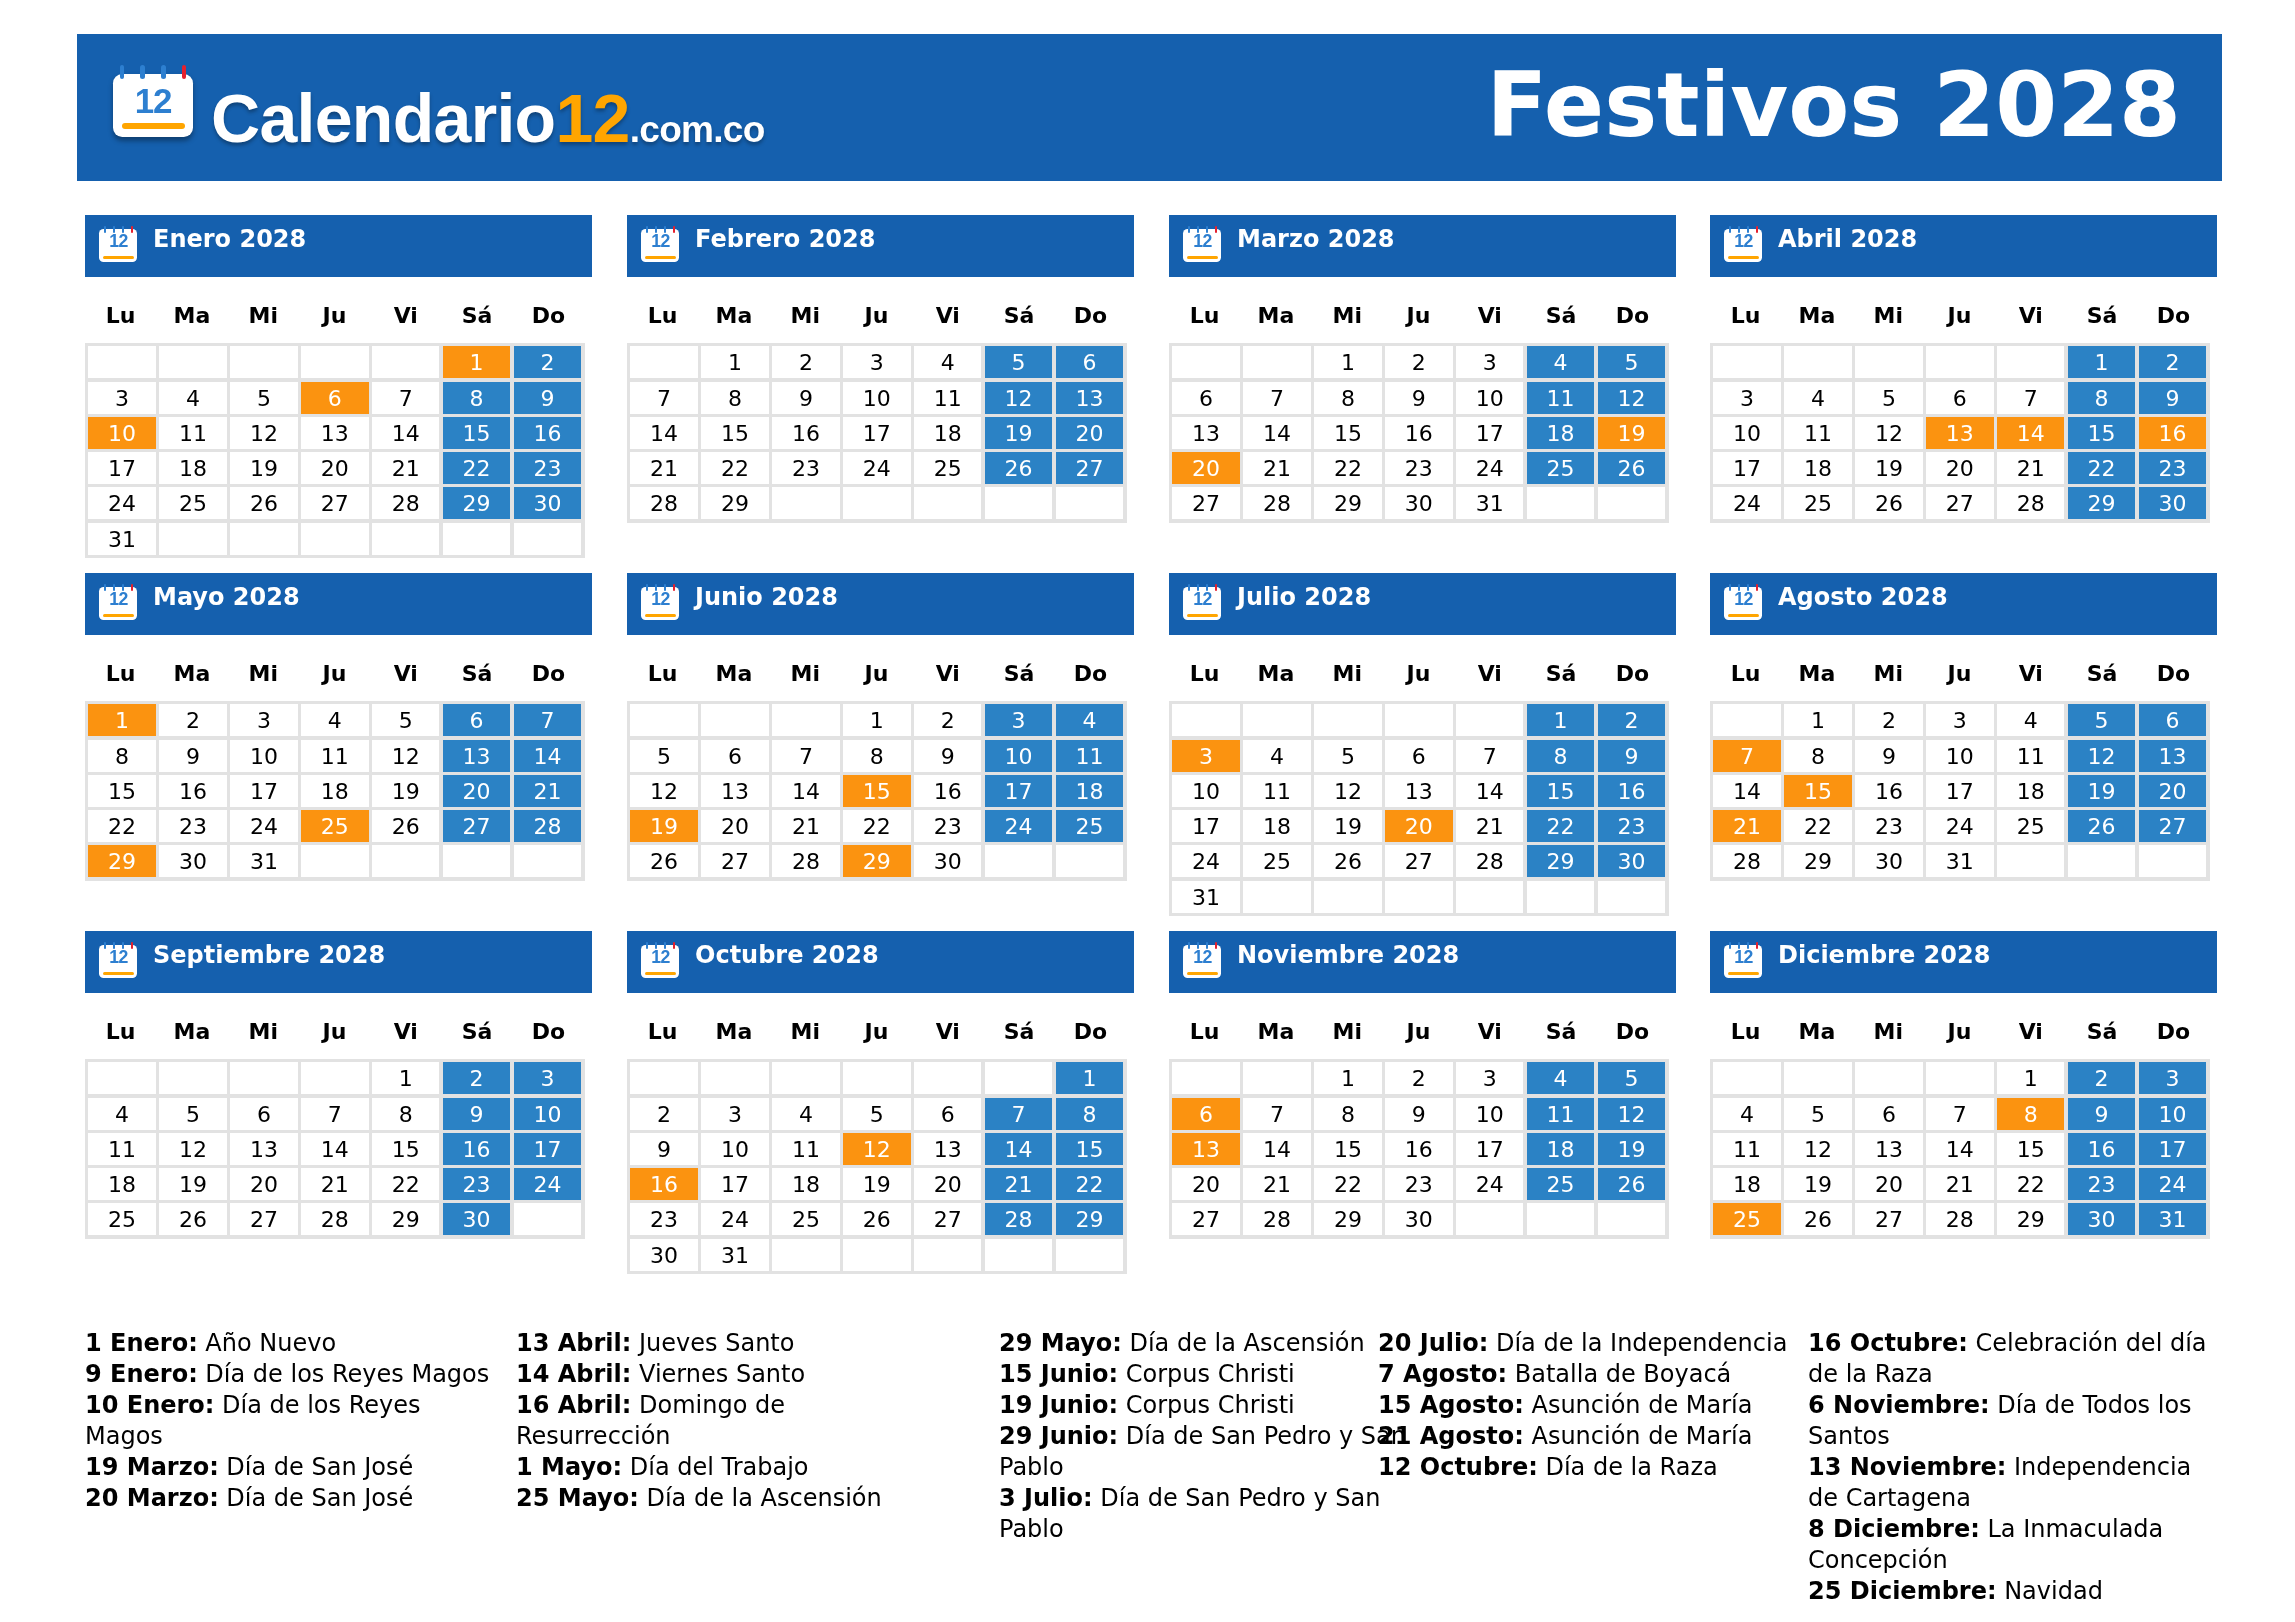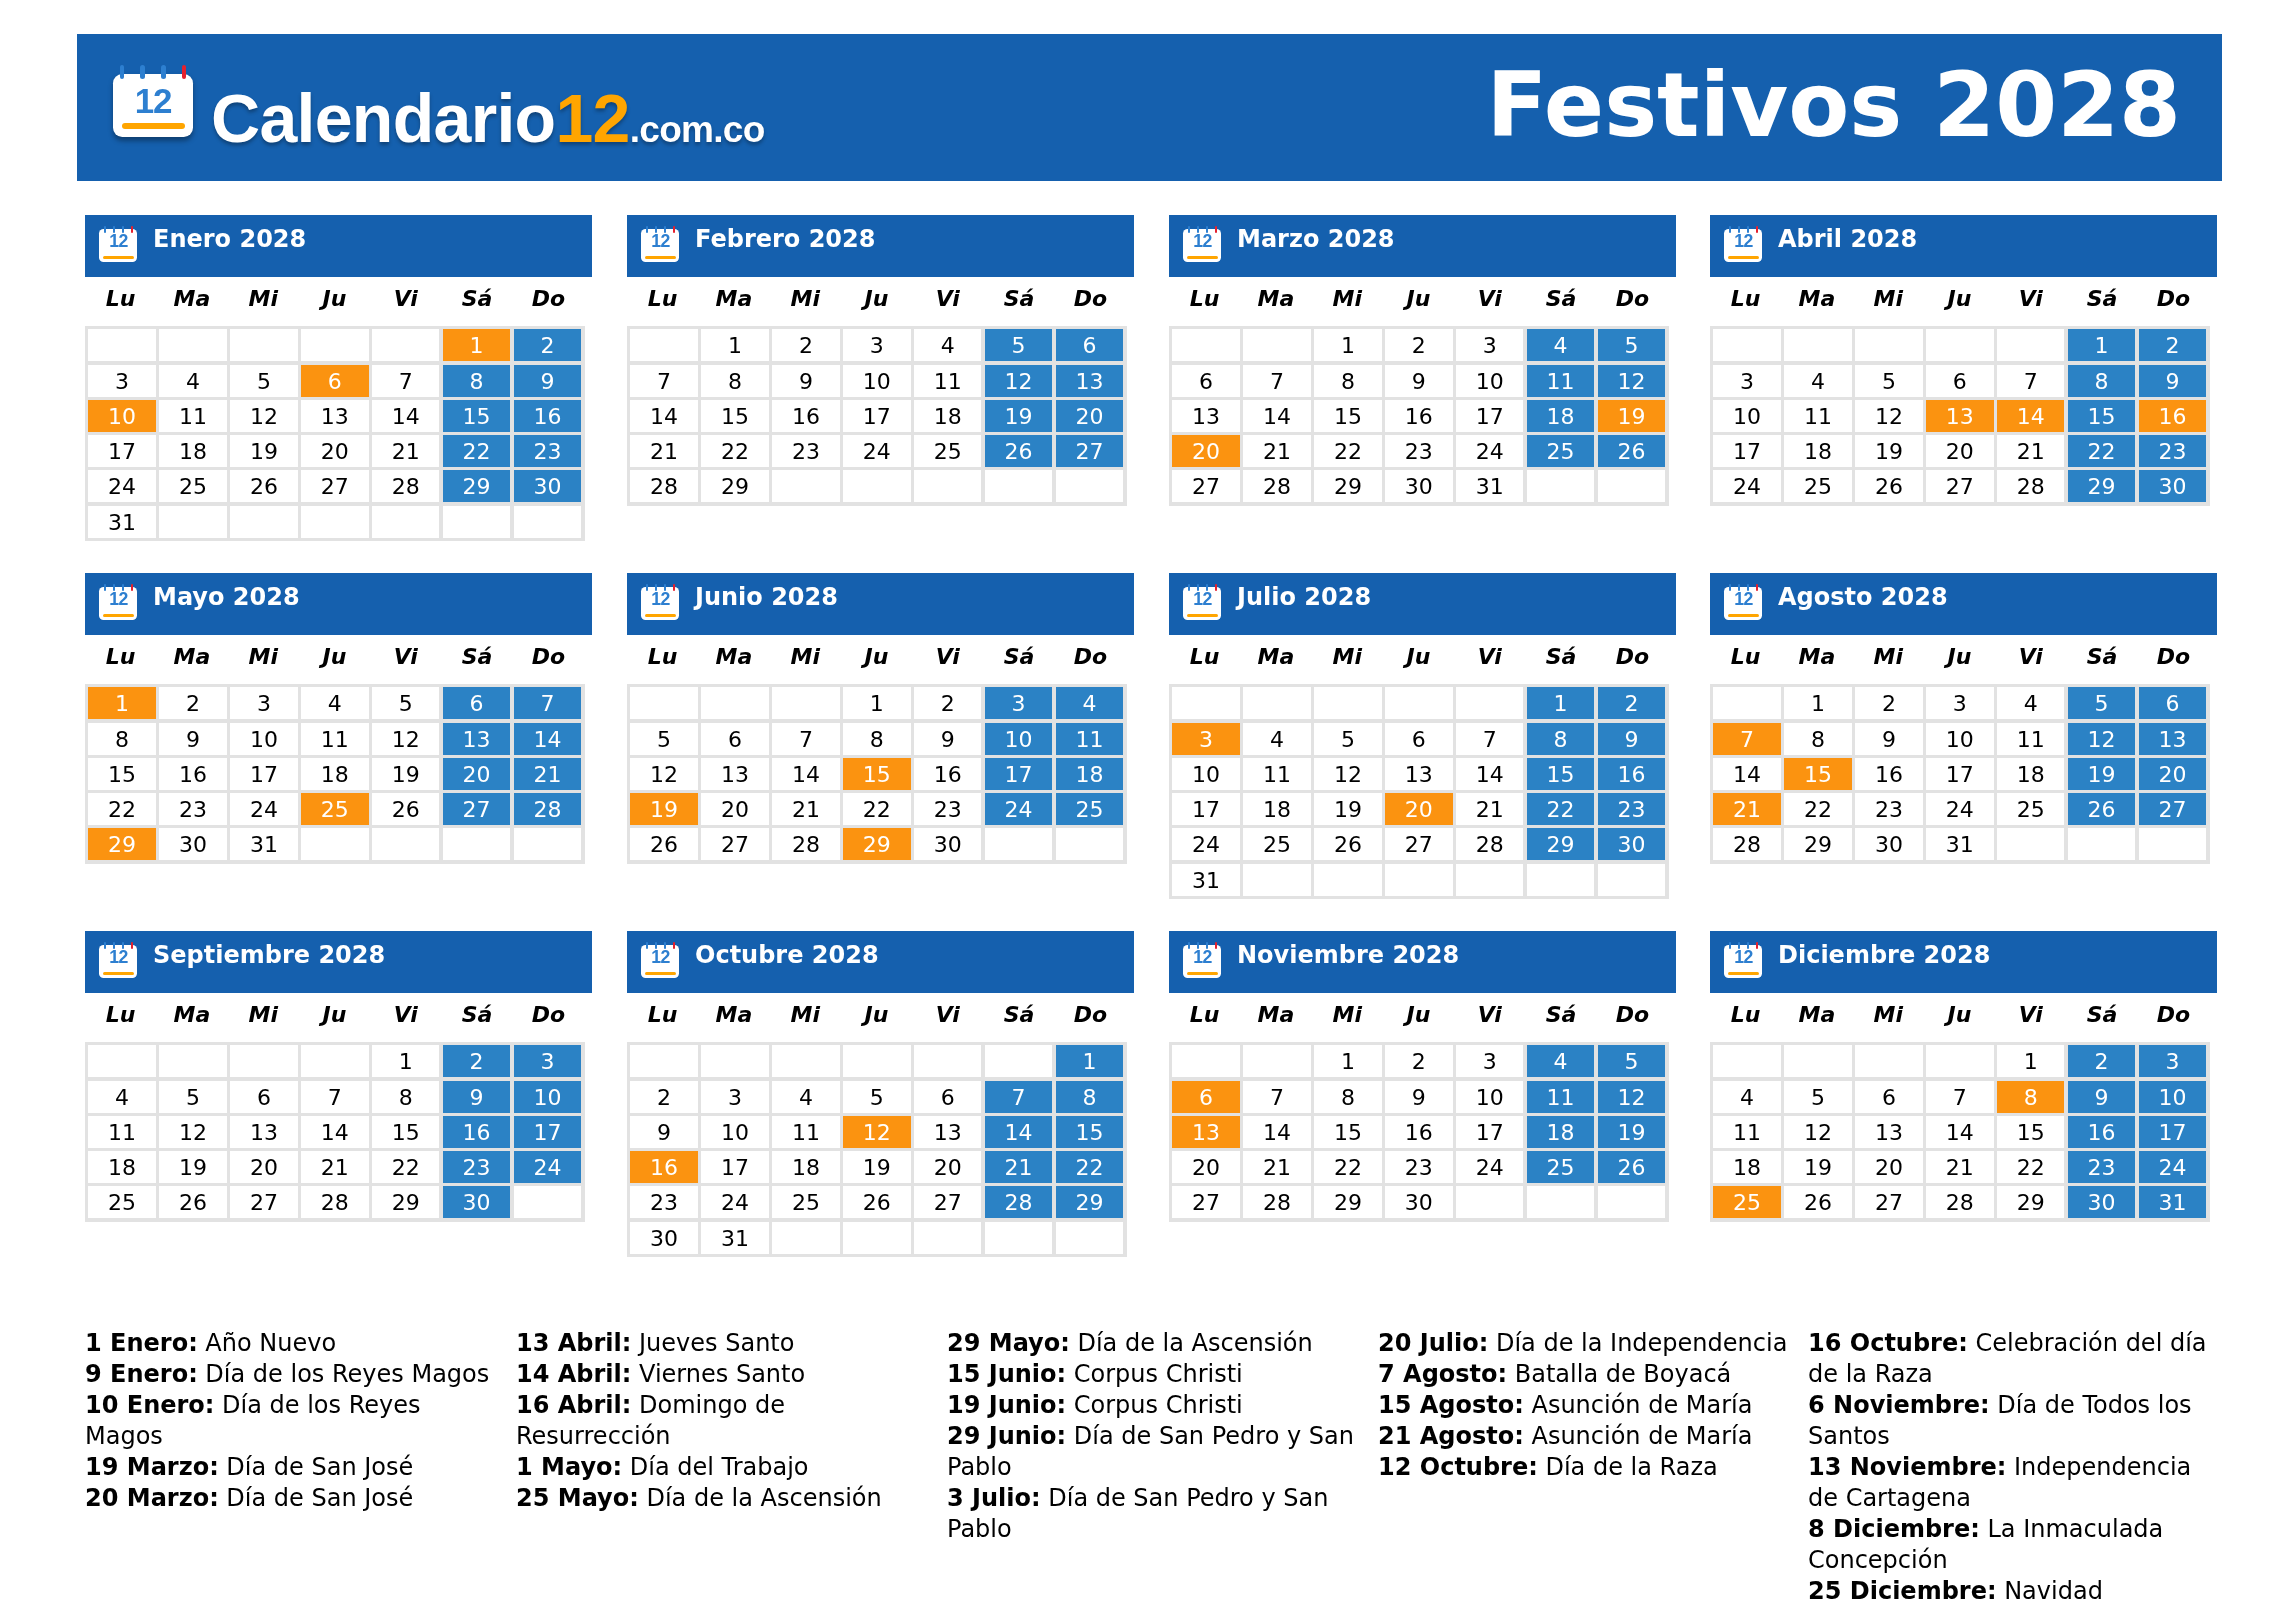--- a/index.html
+++ b/index.html
@@ -40,21 +40,21 @@
     position:absolute; left:14.4px; top:14.4px; width:38px; height:33px; background:#fff; border-radius:4.6px;
   }
   .mhead .micon .rings { position:absolute; left:4.6px; top:-3.3px; width:29px; height:6.5px; display:flex; justify-content:space-between; }
   .mhead .micon .ring { width:2px; height:6.5px; border-radius:1.3px; background:#2d7fd0; }
   .mhead .micon .ring.red { background:#e5212e; }
   .mhead .micon .num { position:absolute; left:0; right:0; top:3.3px; text-align:center; font-family:"Liberation Sans", sans-serif; font-weight:bold; font-size:17.7px; color:#2d7fd0; letter-spacing:-0.7px; line-height:1; }
   .mhead .micon .bar { position:absolute; left:3.3px; right:3.3px; bottom:3.3px; height:3.3px; border-radius:2px; background:#ffa500; }
   .mhead .mtitle {
     position:absolute; left:68px; top:9.2px; font-weight:bold; font-size:24px; color:#fff; white-space:nowrap; line-height:1.3;
   }
-  .wdays { display:flex; width:499px; height:47px; margin-top:2px;font-style:italic; }
+  .wdays { display:flex; width:499px; height:47px; margin-top:19px; }
   .wdays span { flex:1; text-align:center; font-weight:bold; font-size:22px; line-height:39px; }
   .grid {
     display:grid; grid-template-columns:repeat(7, 1fr); gap:3.3px; width:493px; padding:3.3px;
     background:#e2e2e2; margin-top:0;
   }
   .grid .c {
     height:32px; background:#fff; text-align:center; font-size:22px; line-height:33px; color:#000;
   }
   .grid .c.we { background:#2b82c5; color:#fff; }
   .grid .c.hol { background:#fb9310; color:#fff; }
@@ -844,21 +844,21 @@
       <div class="item"><b>19 Marzo:</b><span> Día de San José</span></div>
       <div class="item"><b>20 Marzo:</b><span> Día de San José</span></div>
     </div>
     <div class="hcol" style="left: 516px;">
       <div class="item"><b>13 Abril:</b><span> Jueves Santo</span></div>
       <div class="item"><b>14 Abril:</b><span> Viernes Santo</span></div>
       <div class="item"><b>16 Abril:</b><span> Domingo de Resurrección</span></div>
       <div class="item"><b>1 Mayo:</b><span> Día del Trabajo</span></div>
       <div class="item"><b>25 Mayo:</b><span> Día de la Ascensión</span></div>
     </div>
-    <div class="hcol" style="left: 947px;">
+    <div class="hcol" style="left: 999px;">
       <div class="item"><b>29 Mayo:</b><span> Día de la Ascensión</span></div>
       <div class="item"><b>15 Junio:</b><span> Corpus Christi</span></div>
       <div class="item"><b>19 Junio:</b><span> Corpus Christi</span></div>
       <div class="item"><b>29 Junio:</b><span> Día de San Pedro y San Pablo</span></div>
       <div class="item"><b>3 Julio:</b><span> Día de San Pedro y San Pablo</span></div>
     </div>
     <div class="hcol" style="left: 1378px;">
       <div class="item"><b>20 Julio:</b><span> Día de la Independencia</span></div>
       <div class="item"><b>7 Agosto:</b><span> Batalla de Boyacá</span></div>
       <div class="item"><b>15 Agosto:</b><span> Asunción de María</span></div>

